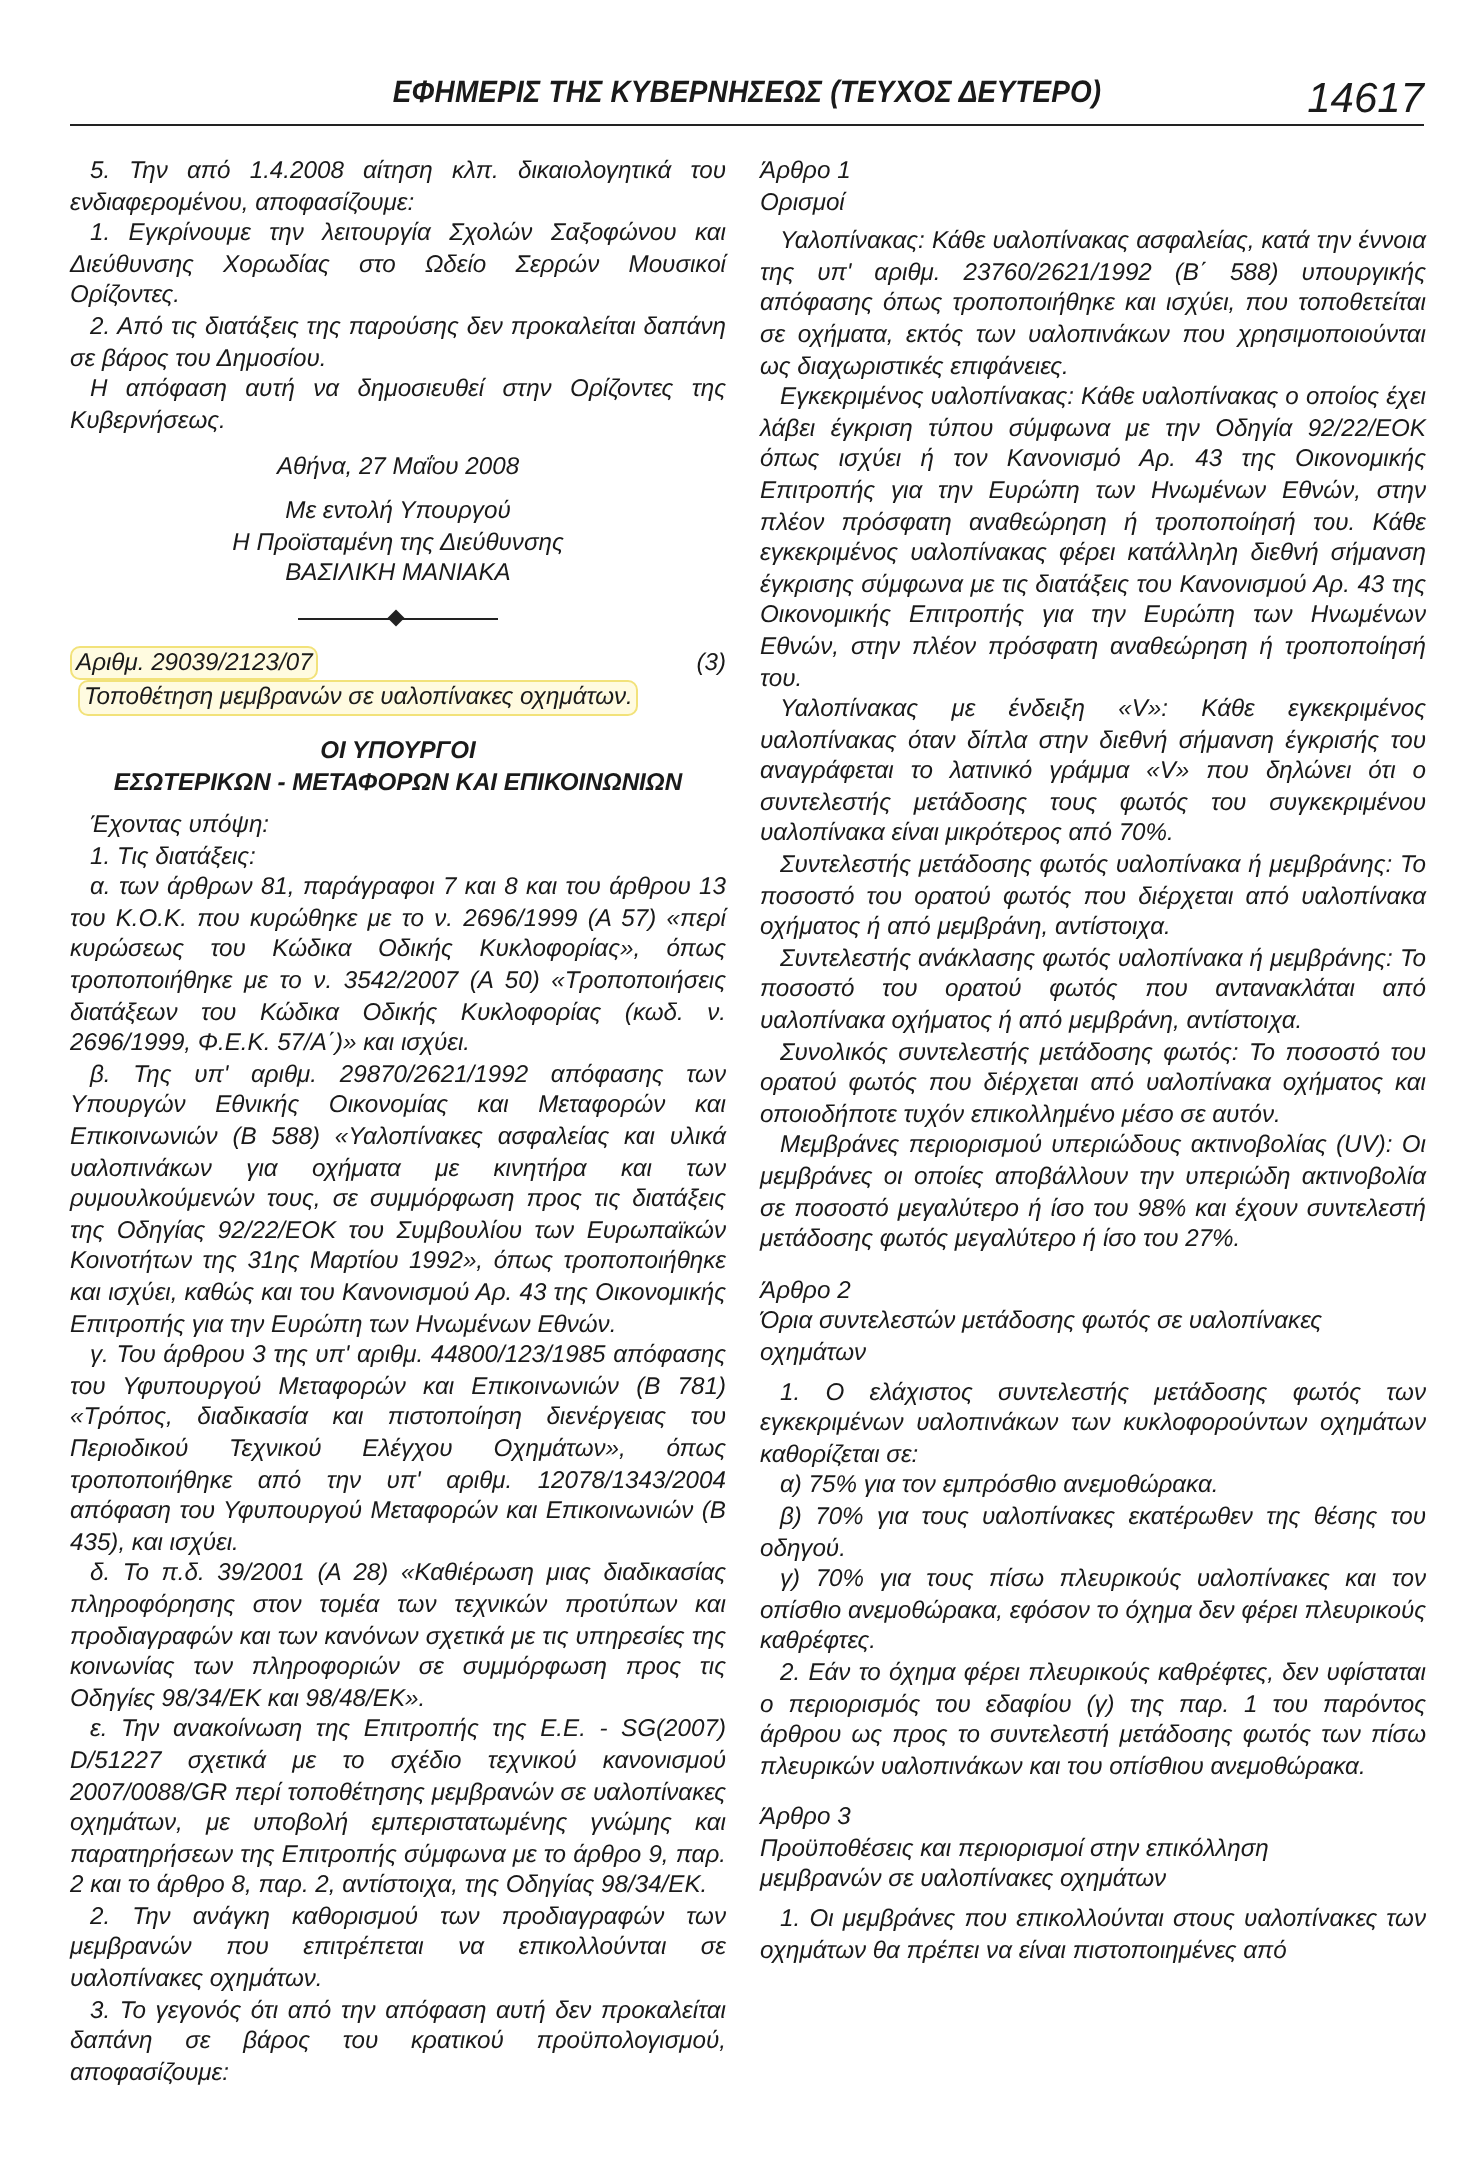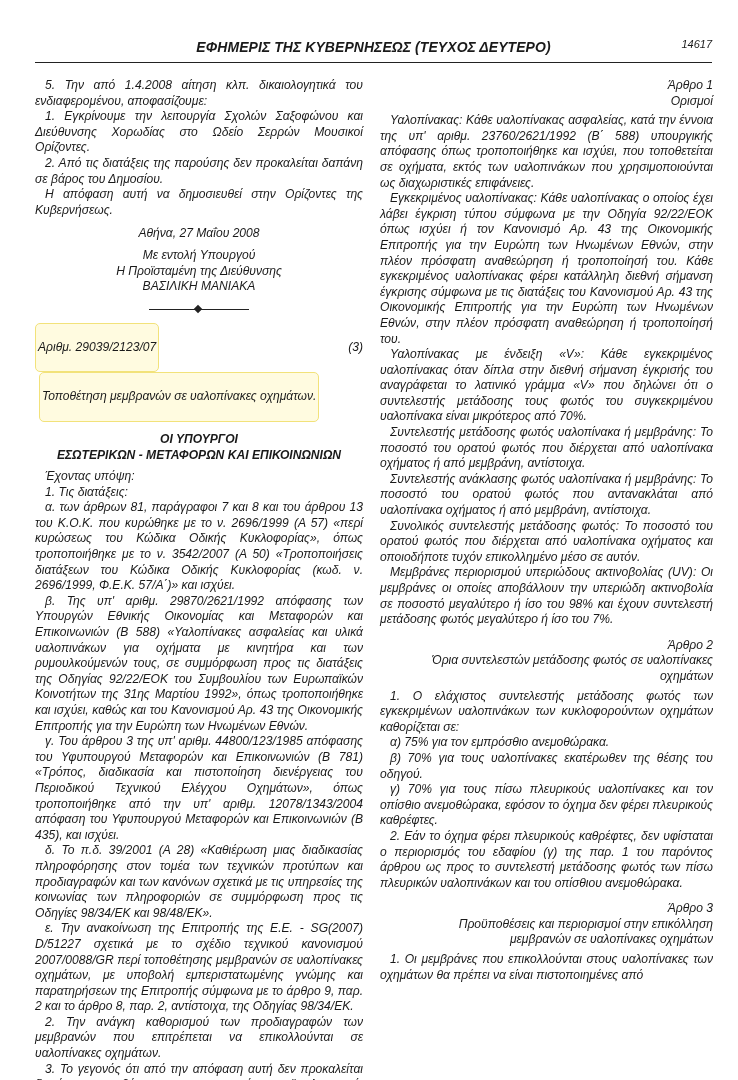--- a/index.html
+++ b/index.html
@@ -4,40 +4,40 @@
 <style>
   html, body { margin:0; padding:0; background:#ffffff; }
   body { width:738px; height:1080px; overflow:hidden; position:relative;
          font-family:"Liberation Sans", "DejaVu Sans", sans-serif; color:#1a1a1a; }
   .page { position:absolute; left:0; top:0; width:738px; height:1080px;font-style:italic; }
   .header { position:absolute; left:35px; top:36px; width:677px; height:26px;
             border-bottom:1.6px solid #222; }
   .header-title { position:absolute; left:0; right:0; top:2px; text-align:center;
                   font-weight:bold; font-size:15.5px; letter-spacing:0.1px;
                   transform:scaleX(0.9); transform-origin:center; }
-  .header-page { position:absolute; right:0; top:2px; font-size:11px; }
+  .header-page { position:absolute; right:0; top:2px; font-size:21px; }
   .col { position:absolute; top:78px; font-size:12.1px; line-height:15.6px; }
   .col-left { left:35px; width:328px; }
   .col-right { left:380px; width:333px; }
   p { margin:0; text-align:justify; text-indent:10px; }
   .noindent { text-indent:0; }
   .center { text-align:center; text-indent:0; }
   .bold { font-weight:bold; }
   .gap4 { margin-top:4px; }
   .gap6 { margin-top:6px; }
   .gap8 { margin-top:8px; }
   .gap10 { margin-top:10px; }
   .divider { position:relative; width:100px; height:10px; margin:10px auto 8px auto; }
   .divider .line { position:absolute; left:0; right:0; top:4.5px; height:1.2px; background:#222; }
   .divider .diamond { position:absolute; left:46px; top:1.5px; width:6px; height:6px;
                       background:#222; transform:rotate(45deg); }
   .decision-ref { display:flex; justify-content:space-between; align-items:center; }
-  .hl { background:#fffbe0; border:1.5px solid #f2e27a; border-radius:5px; padding:16px 2px; }
+  .hl { background:#fffbe0; border:1.5px solid #f2e27a; border-radius:5px; padding:0 2px; }
   .hl-title { display:inline-block; margin-left:4px; }
-  .article-head { text-align:right; text-indent:0; }
+  .article-head { text-align:left; text-indent:0; }
 </style>
 </head>
 <body>
 
 <div class="page">
 
   <div class="header">
     <div class="header-title">ΕΦΗΜΕΡΙΣ ΤΗΣ ΚΥΒΕΡΝΗΣΕΩΣ (ΤΕΥΧΟΣ ΔΕΥΤΕΡΟ)</div>
     <div class="header-page">14617</div>
   </div>
@@ -82,21 +82,21 @@
 
   <div class="col col-right">
     <p class="article-head">Άρθρο 1</p>
     <p class="article-head">Ορισμοί</p>
     <p class="gap4">Υαλοπίνακας: Κάθε υαλοπίνακας ασφαλείας, κατά την έννοια της υπ' αριθμ. 23760/2621/1992 (Β΄ 588) υπουργικής απόφασης όπως τροποποιήθηκε και ισχύει, που τοποθετείται σε οχήματα, εκτός των υαλοπινάκων που χρησιμοποιούνται ως διαχωριστικές επιφάνειες.</p>
     <p>Εγκεκριμένος υαλοπίνακας: Κάθε υαλοπίνακας ο οποίος έχει λάβει έγκριση τύπου σύμφωνα με την Οδηγία 92/22/ΕΟΚ όπως ισχύει ή τον Κανονισμό Αρ. 43 της Οικονομικής Επιτροπής για την Ευρώπη των Ηνωμένων Εθνών, στην πλέον πρόσφατη αναθεώρηση ή τροποποίησή του. Κάθε εγκεκριμένος υαλοπίνακας φέρει κατάλληλη διεθνή σήμανση έγκρισης σύμφωνα με τις διατάξεις του Κανονισμού Αρ. 43 της Οικονομικής Επιτροπής για την Ευρώπη των Ηνωμένων Εθνών, στην πλέον πρόσφατη αναθεώρηση ή τροποποίησή του.</p>
     <p>Υαλοπίνακας με ένδειξη «V»: Κάθε εγκεκριμένος υαλοπίνακας όταν δίπλα στην διεθνή σήμανση έγκρισής του αναγράφεται το λατινικό γράμμα «V» που δηλώνει ότι ο συντελεστής μετάδοσης τους φωτός του συγκεκριμένου υαλοπίνακα είναι μικρότερος από 70%.</p>
     <p>Συντελεστής μετάδοσης φωτός υαλοπίνακα ή μεμβράνης: Το ποσοστό του ορατού φωτός που διέρχεται από υαλοπίνακα οχήματος ή από μεμβράνη, αντίστοιχα.</p>
     <p>Συντελεστής ανάκλασης φωτός υαλοπίνακα ή μεμβράνης: Το ποσοστό του ορατού φωτός που αντανακλάται από υαλοπίνακα οχήματος ή από μεμβράνη, αντίστοιχα.</p>
     <p>Συνολικός συντελεστής μετάδοσης φωτός: Το ποσοστό του ορατού φωτός που διέρχεται από υαλοπίνακα οχήματος και οποιοδήποτε τυχόν επικολλημένο μέσο σε αυτόν.</p>
-    <p>Μεμβράνες περιορισμού υπεριώδους ακτινοβολίας (UV): Οι μεμβράνες οι οποίες αποβάλλουν την υπεριώδη ακτινοβολία σε ποσοστό μεγαλύτερο ή ίσο του 98% και έχουν συντελεστή μετάδοσης φωτός μεγαλύτερο ή ίσο του 7%.</p>
+    <p>Μεμβράνες περιορισμού υπεριώδους ακτινοβολίας (UV): Οι μεμβράνες οι οποίες αποβάλλουν την υπεριώδη ακτινοβολία σε ποσοστό μεγαλύτερο ή ίσο του 98% και έχουν συντελεστή μετάδοσης φωτός μεγαλύτερο ή ίσο του 27%.</p>
 
     <p class="article-head gap10">Άρθρο 2</p>
     <p class="article-head">Όρια συντελεστών μετάδοσης φωτός σε υαλοπίνακες οχημάτων</p>
     <p class="gap4">1. Ο ελάχιστος συντελεστής μετάδοσης φωτός των εγκεκριμένων υαλοπινάκων των κυκλοφορούντων οχημάτων καθορίζεται σε:</p>
     <p>α) 75% για τον εμπρόσθιο ανεμοθώρακα.</p>
     <p>β) 70% για τους υαλοπίνακες εκατέρωθεν της θέσης του οδηγού.</p>
     <p>γ) 70% για τους πίσω πλευρικούς υαλοπίνακες και τον οπίσθιο ανεμοθώρακα, εφόσον το όχημα δεν φέρει πλευρικούς καθρέφτες.</p>
     <p>2. Εάν το όχημα φέρει πλευρικούς καθρέφτες, δεν υφίσταται ο περιορισμός του εδαφίου (γ) της παρ. 1 του παρόντος άρθρου ως προς το συντελεστή μετάδοσης φωτός των πίσω πλευρικών υαλοπινάκων και του οπίσθιου ανεμοθώρακα.</p>
 
     <p class="article-head gap10">Άρθρο 3</p>

